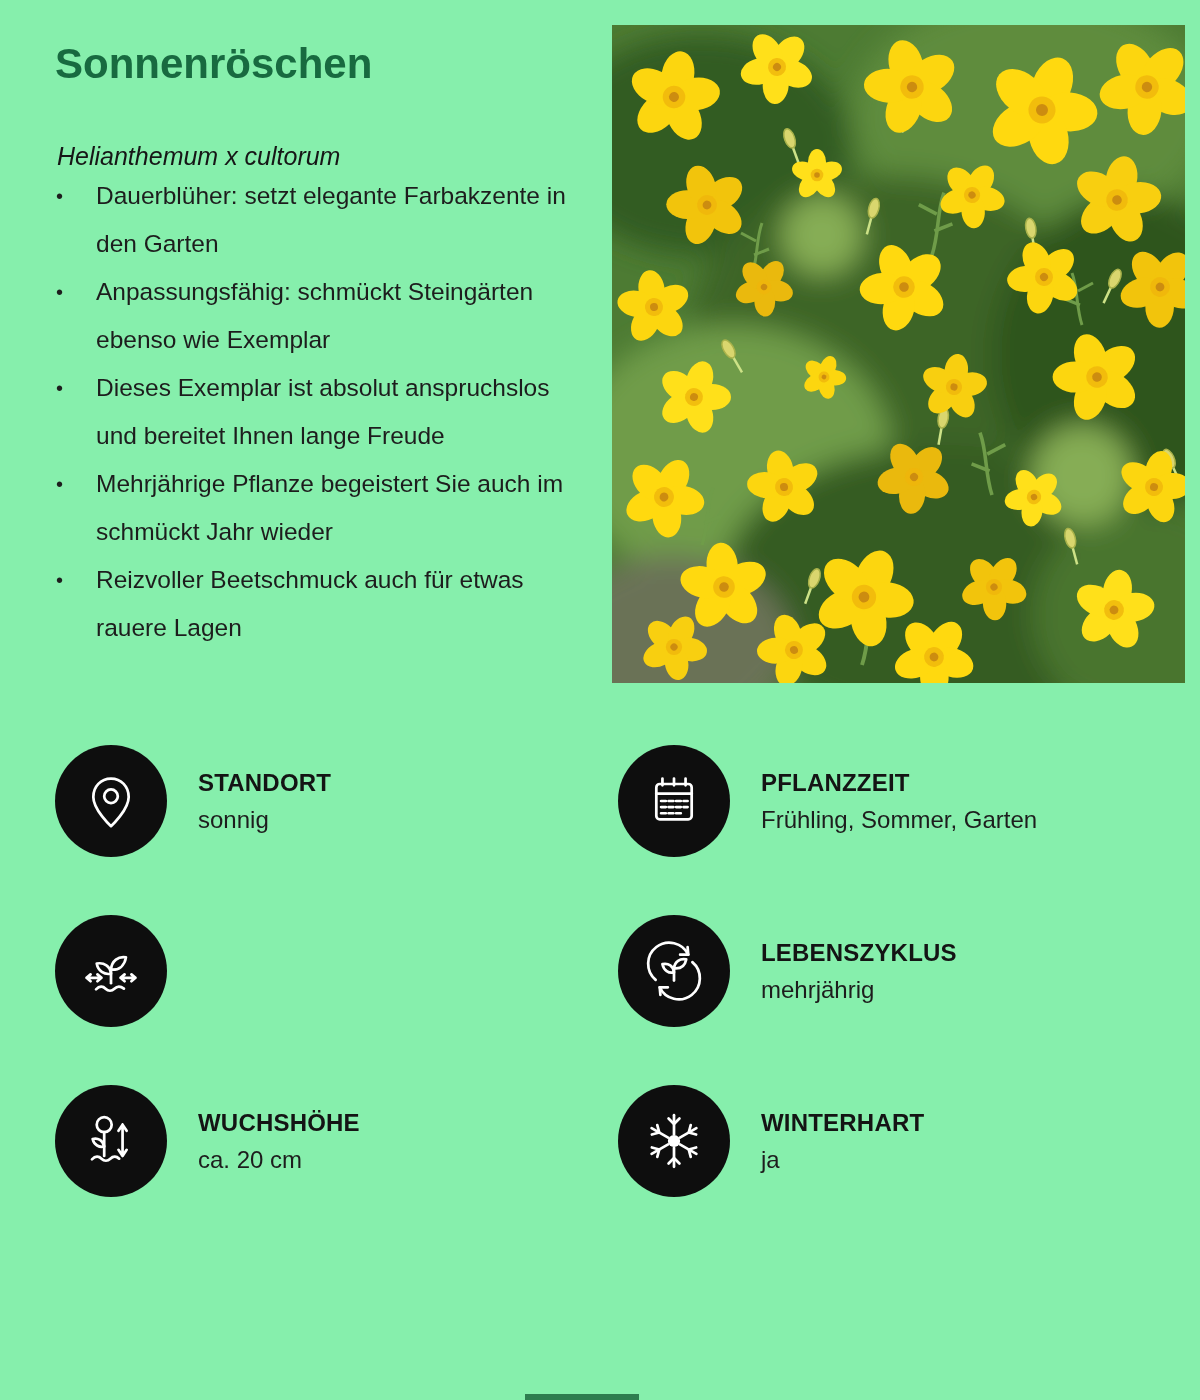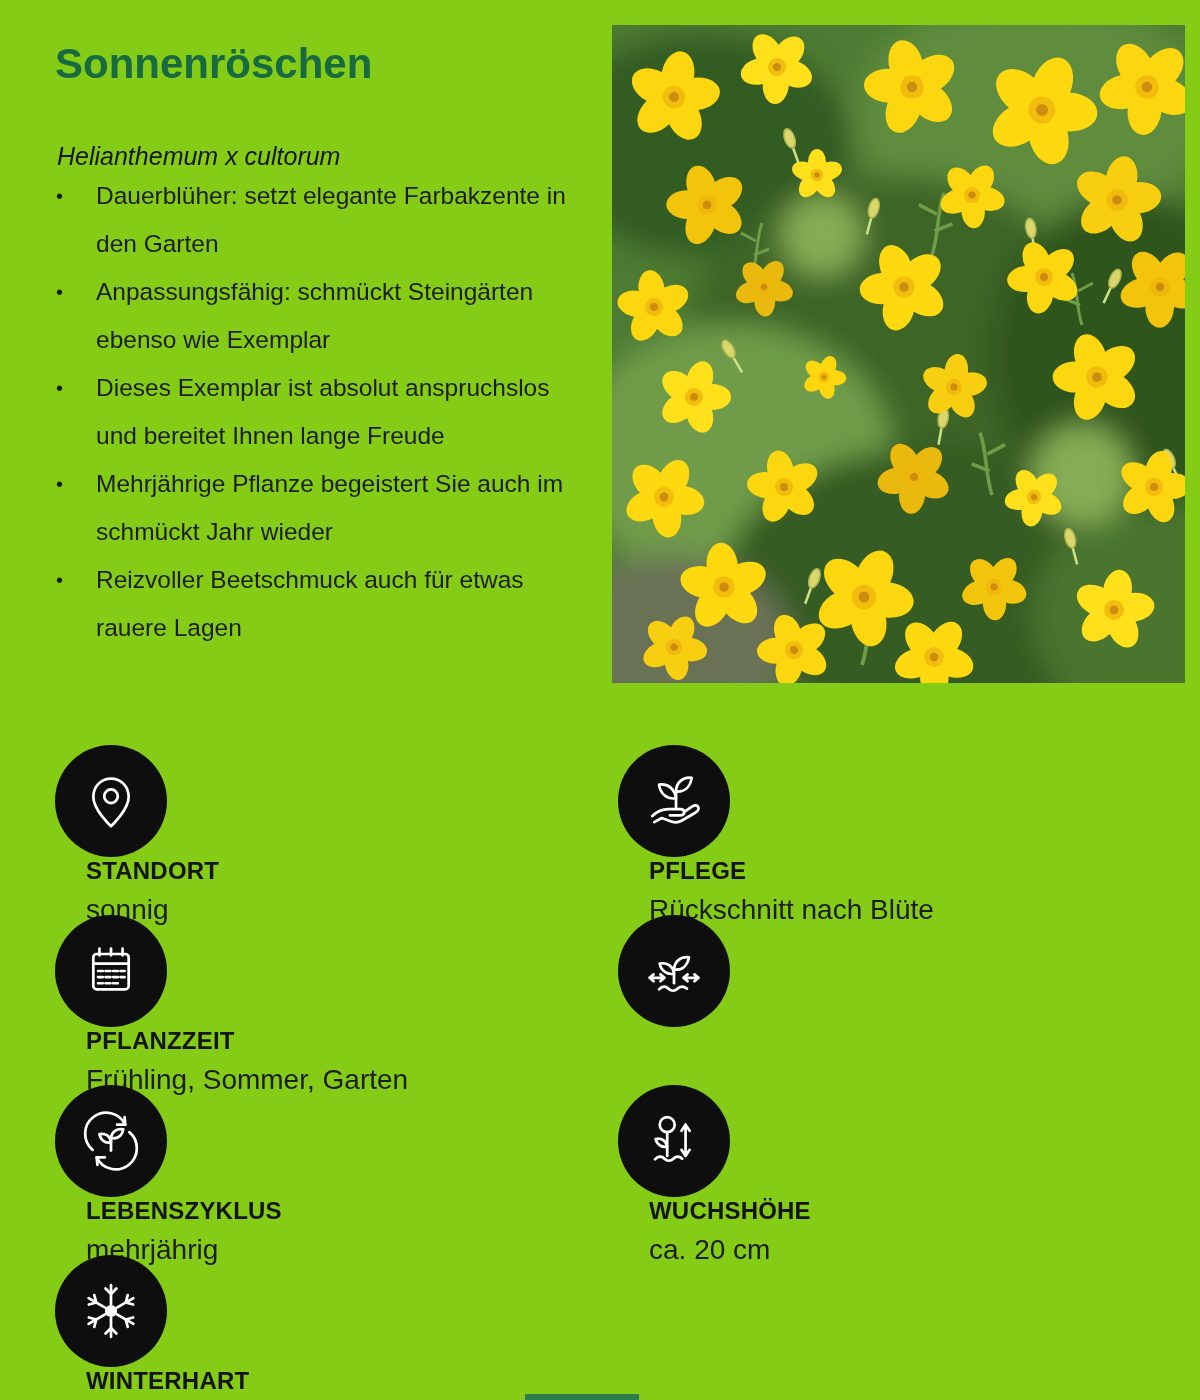--- a/index.html
+++ b/index.html
@@ -1,38 +1,38 @@
 <!DOCTYPE html>
 <html><head>
 <meta charset="utf-8">
 <style>
   html,body{margin:0;padding:0;background:#fff;}
-  .page{position:relative;width:1200px;height:1400px;background:#84cc16;overflow:hidden;
+  .page{position:relative;width:1200px;height:1400px;background:#86efac;overflow:hidden;
         font-family:"Liberation Sans",sans-serif;color:#1d1d1d;}
 
   .title{position:absolute;left:55px;top:40px;font-size:42px;font-weight:700;color:#186a40;letter-spacing:0;}
   .subtitle{position:absolute;left:57px;top:102px;font-size:25px;font-style:italic;color:#161616;margin-top:40px;}
 
   .bullets{position:absolute;left:50px;top:172px;width:545px;margin:0;padding:0;list-style:none;}
   .bullets li{display:flex;font-size:24.5px;line-height:48px;color:#1d1d1d;}
   .bullets .dot{flex:0 0 40px;font-size:20px;line-height:48px;text-align:left;padding-left:6px;}
 
   .photo{position:absolute;left:612px;top:25px;width:573px;height:658px;overflow:hidden;}
   .photo svg{display:block;width:100%;height:100%;}
 
   .grid{position:absolute;left:55px;top:745px;width:1130px;display:grid;
         grid-template-columns:563px auto;row-gap:58px;}
-  .info-item{display:flex;align-items:flex-start;height:112px;flex-direction:column;}
+  .info-item{display:flex;align-items:center;height:112px;}
   .badge{flex:0 0 112px;width:112px;height:112px;border-radius:50%;background:#0e0e0e;
          display:flex;align-items:center;justify-content:center;}
   .badge svg{width:68px;height:68px;stroke:#ffffff;fill:none;stroke-width:4;
              stroke-linecap:round;stroke-linejoin:round;}
   .itext{margin-left:31px;}
   .ilabel{font-size:24px;font-weight:700;color:#141414;letter-spacing:.2px;}
-  .ivalue{font-size:28px;color:#1d1d1d;margin-top:9px;}
+  .ivalue{font-size:24px;color:#1d1d1d;margin-top:9px;}
 
   .footer-bar{position:absolute;left:525px;top:1394px;width:114px;height:6px;background:#2e7d4f;}
 </style>
 </head>
 <body>
 
 <div class="page">
 
   <div class="title">Sonnenröschen</div>
   <div class="subtitle">Helianthemum x cultorum</div>
@@ -164,35 +164,20 @@
           <path d="M50 17 C35 17 24 29 24 44 C24 63 50 87 50 87 C50 87 76 63 76 44 C76 29 65 17 50 17 Z"></path>
           <circle cx="50" cy="43" r="10"></circle>
         </svg>
       </div>
       <div class="itext">
         <div class="ilabel">STANDORT</div>
         <div class="ivalue">sonnig</div>
       </div>
     </div>
 
-    <div class="info-item">
-      <div class="badge">
-        <svg viewBox="0 0 100 100">
-          <path d="M53 60 V36"></path>
-          <path d="M53 46 C40 48 30 40 28 26 C41 24 51 32 53 46 Z"></path>
-          <path d="M53 36 C53 23 63 14 76 16 C74 29 66 37 53 36 Z"></path>
-          <path d="M18 72 C26 64 36 61 46 62 L59 62 Q65 62 65 66.5 Q65 71 59 71 L44 71"></path>
-          <path d="M65 66 L77 58 Q84 54 86 60 Q87 64 80 68 L61 79 Q54 83 46 80 L32 75 L21 81"></path>
-        </svg>
-      </div>
-      <div class="itext">
-        <div class="ilabel">PFLEGE</div>
-        <div class="ivalue">Rückschnitt nach Blüte</div>
-      </div>
-    </div>
 
     <div class="info-item">
       <div class="badge">
         <svg viewBox="0 0 100 100">
           <rect x="24" y="25" width="52" height="52" rx="5"></rect>
           <path d="M24 39 H76"></path>
           <path d="M33 17 V27 M50 17 V27 M67 17 V27"></path>
           <path d="M31 50 h7 M42 50 h7 M53 50 h7 M64 50 h6"></path>
           <path d="M31 59 h7 M42 59 h7 M53 59 h7 M64 59 h6"></path>
           <path d="M31 68 h7 M42 68 h7 M53 68 h7"></path>

